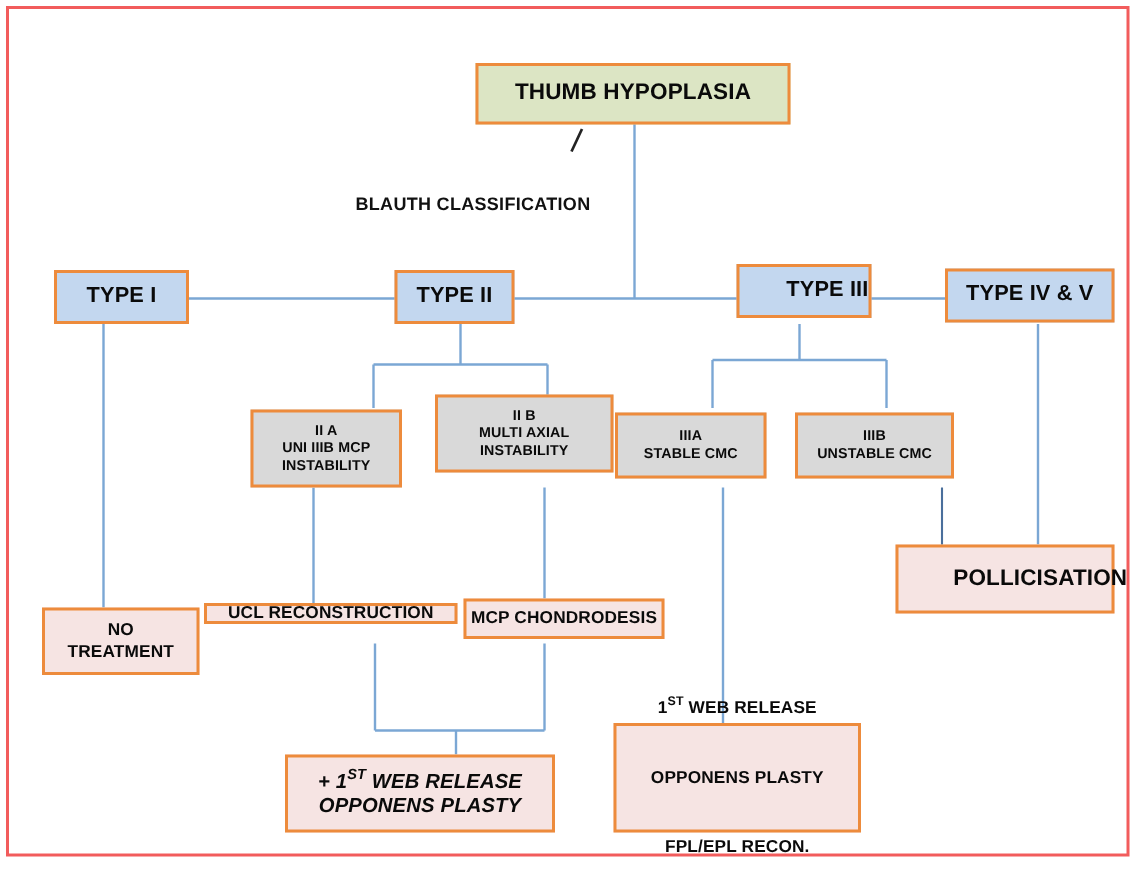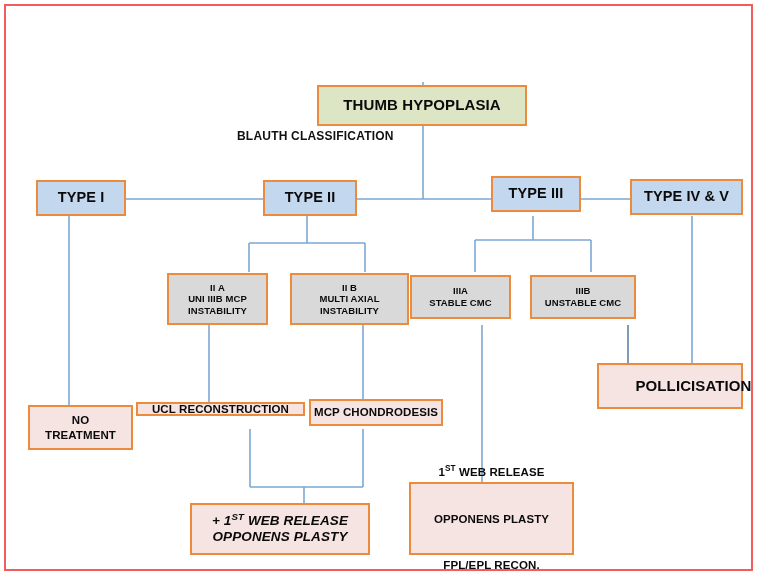--- a/index.html
+++ b/index.html
@@ -111,49 +111,49 @@
     </g>
 
     <g stroke="#4a6f9c" stroke-width="1.4" fill="none">
 
       <line x1="628" y1="325" x2="628" y2="394"></line>
     </g>
 
     <line x1="388" y1="86" x2="381" y2="101" stroke="#232323" stroke-width="1.8"></line>
   </svg>
 
-  <div class="node fill-green t-root" style="left:317px; top:42px; width:210px; height:41px;margin-top:43px;">
+  <div class="node fill-green t-root" style="left:317px; top:42px; width:210px; height:41px;">
     <span class="ln">THUMB HYPOPLASIA</span>
   </div>
 
   <div id="blauth-label" style="left:237px; top:129px;">BLAUTH CLASSIFICATION</div>
 
   <div class="node fill-blue t-type" style="left:36px; top:180px; width:90px; height:36px;">
     <span class="ln">TYPE I</span>
   </div>
 
-  <div class="node fill-blue t-type" style="left:263px; top:180px; width:94px; height:36px;">
+  <div class="node fill-blue t-type" style="left:263px; top:180px; width:80px; height:36px;">
     <span class="ln">TYPE II</span>
   </div>
 
-  <div class="node fill-blue t-type" style="left:491px; top:176px; width:90px; height:36px;">
+  <div class="node fill-blue t-type" style="left:491px; top:176px; width:90px; height:36px;align-items:flex-end;">
     <span class="ln">TYPE III</span>
   </div>
 
   <div class="node fill-blue t-type" style="left:630px; top:179px; width:113px; height:36px;">
     <span class="ln">TYPE IV &amp; V</span>
   </div>
 
   <div class="node fill-gray t-sub" style="left:167px; top:273px; width:101px; height:52px;">
     <span class="ln">II A</span>
     <span class="ln">UNI IIIB MCP</span>
     <span class="ln">INSTABILITY</span>
   </div>
 
-  <div class="node fill-gray t-sub" style="left:290px; top:273px; width:119px; height:52px;">
+  <div class="node fill-gray t-sub" style="left:290px; top:263px; width:119px; height:52px;">
     <span class="ln">II B</span>
     <span class="ln">MULTI AXIAL</span>
     <span class="ln">INSTABILITY</span>
   </div>
 
   <div class="node fill-gray t-sub" style="left:410px; top:275px; width:101px; height:44px;">
     <span class="ln">IIIA</span>
     <span class="ln">STABLE CMC</span>
   </div>
 

